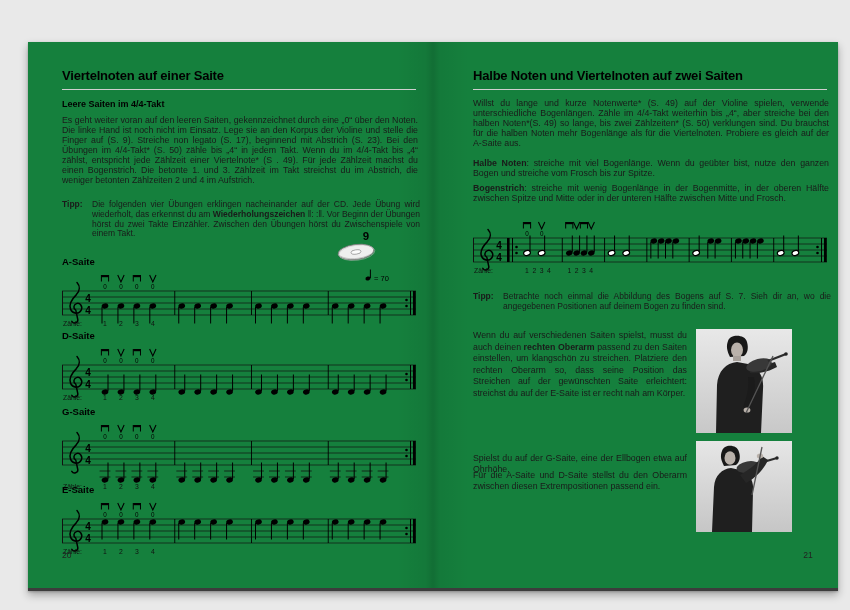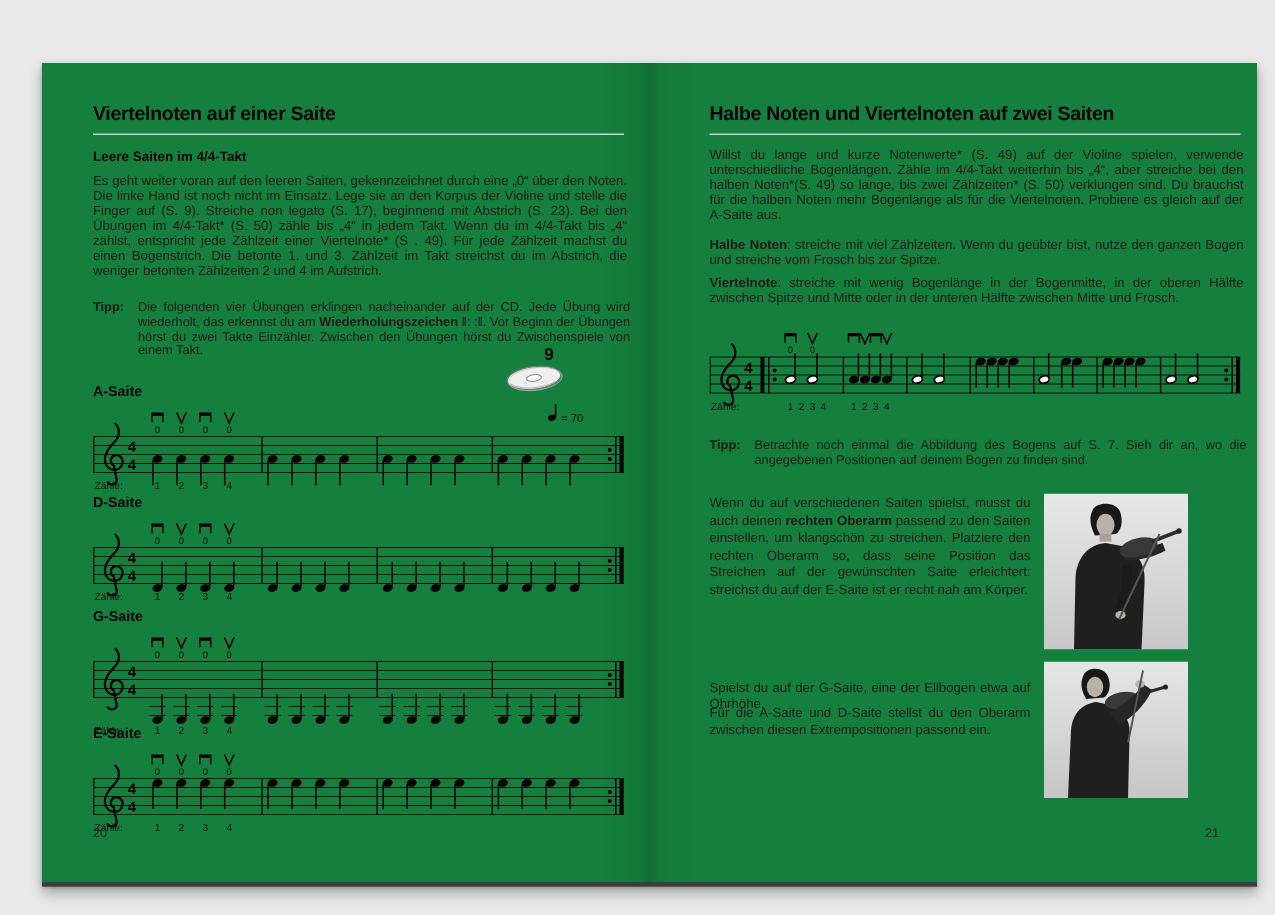--- a/index.html
+++ b/index.html
@@ -348,23 +348,23 @@
         <text x="90.8125" y="59" font-size="6.8" text-anchor="middle" fill="#111">4</text>
       </svg>
 
     <div class="abs pagenum" style="left:34px;top:508px">20</div>
   </div>
 
   <div>
     <div class="abs heading" style="left:445px;top:26px">Halbe Noten und Viertelnoten auf zwei Saiten</div>
     <div class="abs body-text" style="left:445px;top:56px;width:356px">Willst du lange und kurze Notenwerte* (S. 49) auf der Violine spielen, verwende unterschiedliche Bogenlängen. Zähle im 4/4-Takt weiterhin bis „4“, aber streiche bei den halben Noten*(S. 49) so lange, bis zwei Zählzeiten* (S. 50) verklungen sind. Du brauchst für die halben Noten mehr Bogenlänge als für die Viertelnoten. Probiere es gleich auf der A-Saite aus.</div>
 
-    <div class="abs body-text" style="left:445px;top:116px;width:356px"><span class="lead-bold">Halbe Noten</span><span>: streiche mit viel Zählzeiten. Wenn du geübter bist, nutze den ganzen Bogen und streiche vom Frosch bis zur Spitze.</span></div>
-
-    <div class="abs body-text" style="left:445px;top:141px;width:356px"><span class="lead-bold">Viertelnote</span><span>: streiche mit wenig Bogenlänge in der Bogenmitte, in der oberen Hälfte zwischen Spitze und Mitte oder in der unteren Hälfte zwischen Mitte und Frosch.</span></div>
+    <div class="abs body-text" style="left:445px;top:116px;width:356px"><span class="lead-bold">Halbe Noten</span><span>: streiche mit viel Bogenlänge. Wenn du geübter bist, nutze den ganzen Bogen und streiche vom Frosch bis zur Spitze.</span></div>
+
+    <div class="abs body-text" style="left:445px;top:141px;width:356px"><span class="lead-bold">Bogenstrich</span><span>: streiche mit wenig Bogenlänge in der Bogenmitte, in der oberen Hälfte zwischen Spitze und Mitte oder in der unteren Hälfte zwischen Mitte und Frosch.</span></div>
 
     <svg class="abs" style="left:445px;top:172px" width="354" height="64" viewBox="0 0 354 64">
         <line x1="0" y1="24" x2="354" y2="24" stroke="#111" stroke-width="0.7"></line>
         <line x1="0" y1="30" x2="354" y2="30" stroke="#111" stroke-width="0.7"></line>
         <line x1="0" y1="36" x2="354" y2="36" stroke="#111" stroke-width="0.7"></line>
         <line x1="0" y1="42" x2="354" y2="42" stroke="#111" stroke-width="0.7"></line>
         <line x1="0" y1="48" x2="354" y2="48" stroke="#111" stroke-width="0.7"></line>
         <line x1="0.5" y1="24" x2="0.5" y2="48" stroke="#111" stroke-width="1"></line>
         <path d="M13,15.5 C16.2,19 16,23.8 12.4,27.6 C7,33 4.6,37.6 6.6,42.4 C8.6,47 15,47.6 17.2,43.2 C19,39.4 16,35.4 12.4,36.6 C9.4,37.6 9,41.8 11.8,43.2 L13.8,52.6 C14.2,55.8 9.6,57.2 7.8,54.4" fill="none" stroke="#000" stroke-width="1.5" stroke-linecap="round" transform="translate(2,0)"></path>
         <text x="26" y="34.5" font-size="10" font-weight="bold" text-anchor="middle" fill="#000">4</text>

